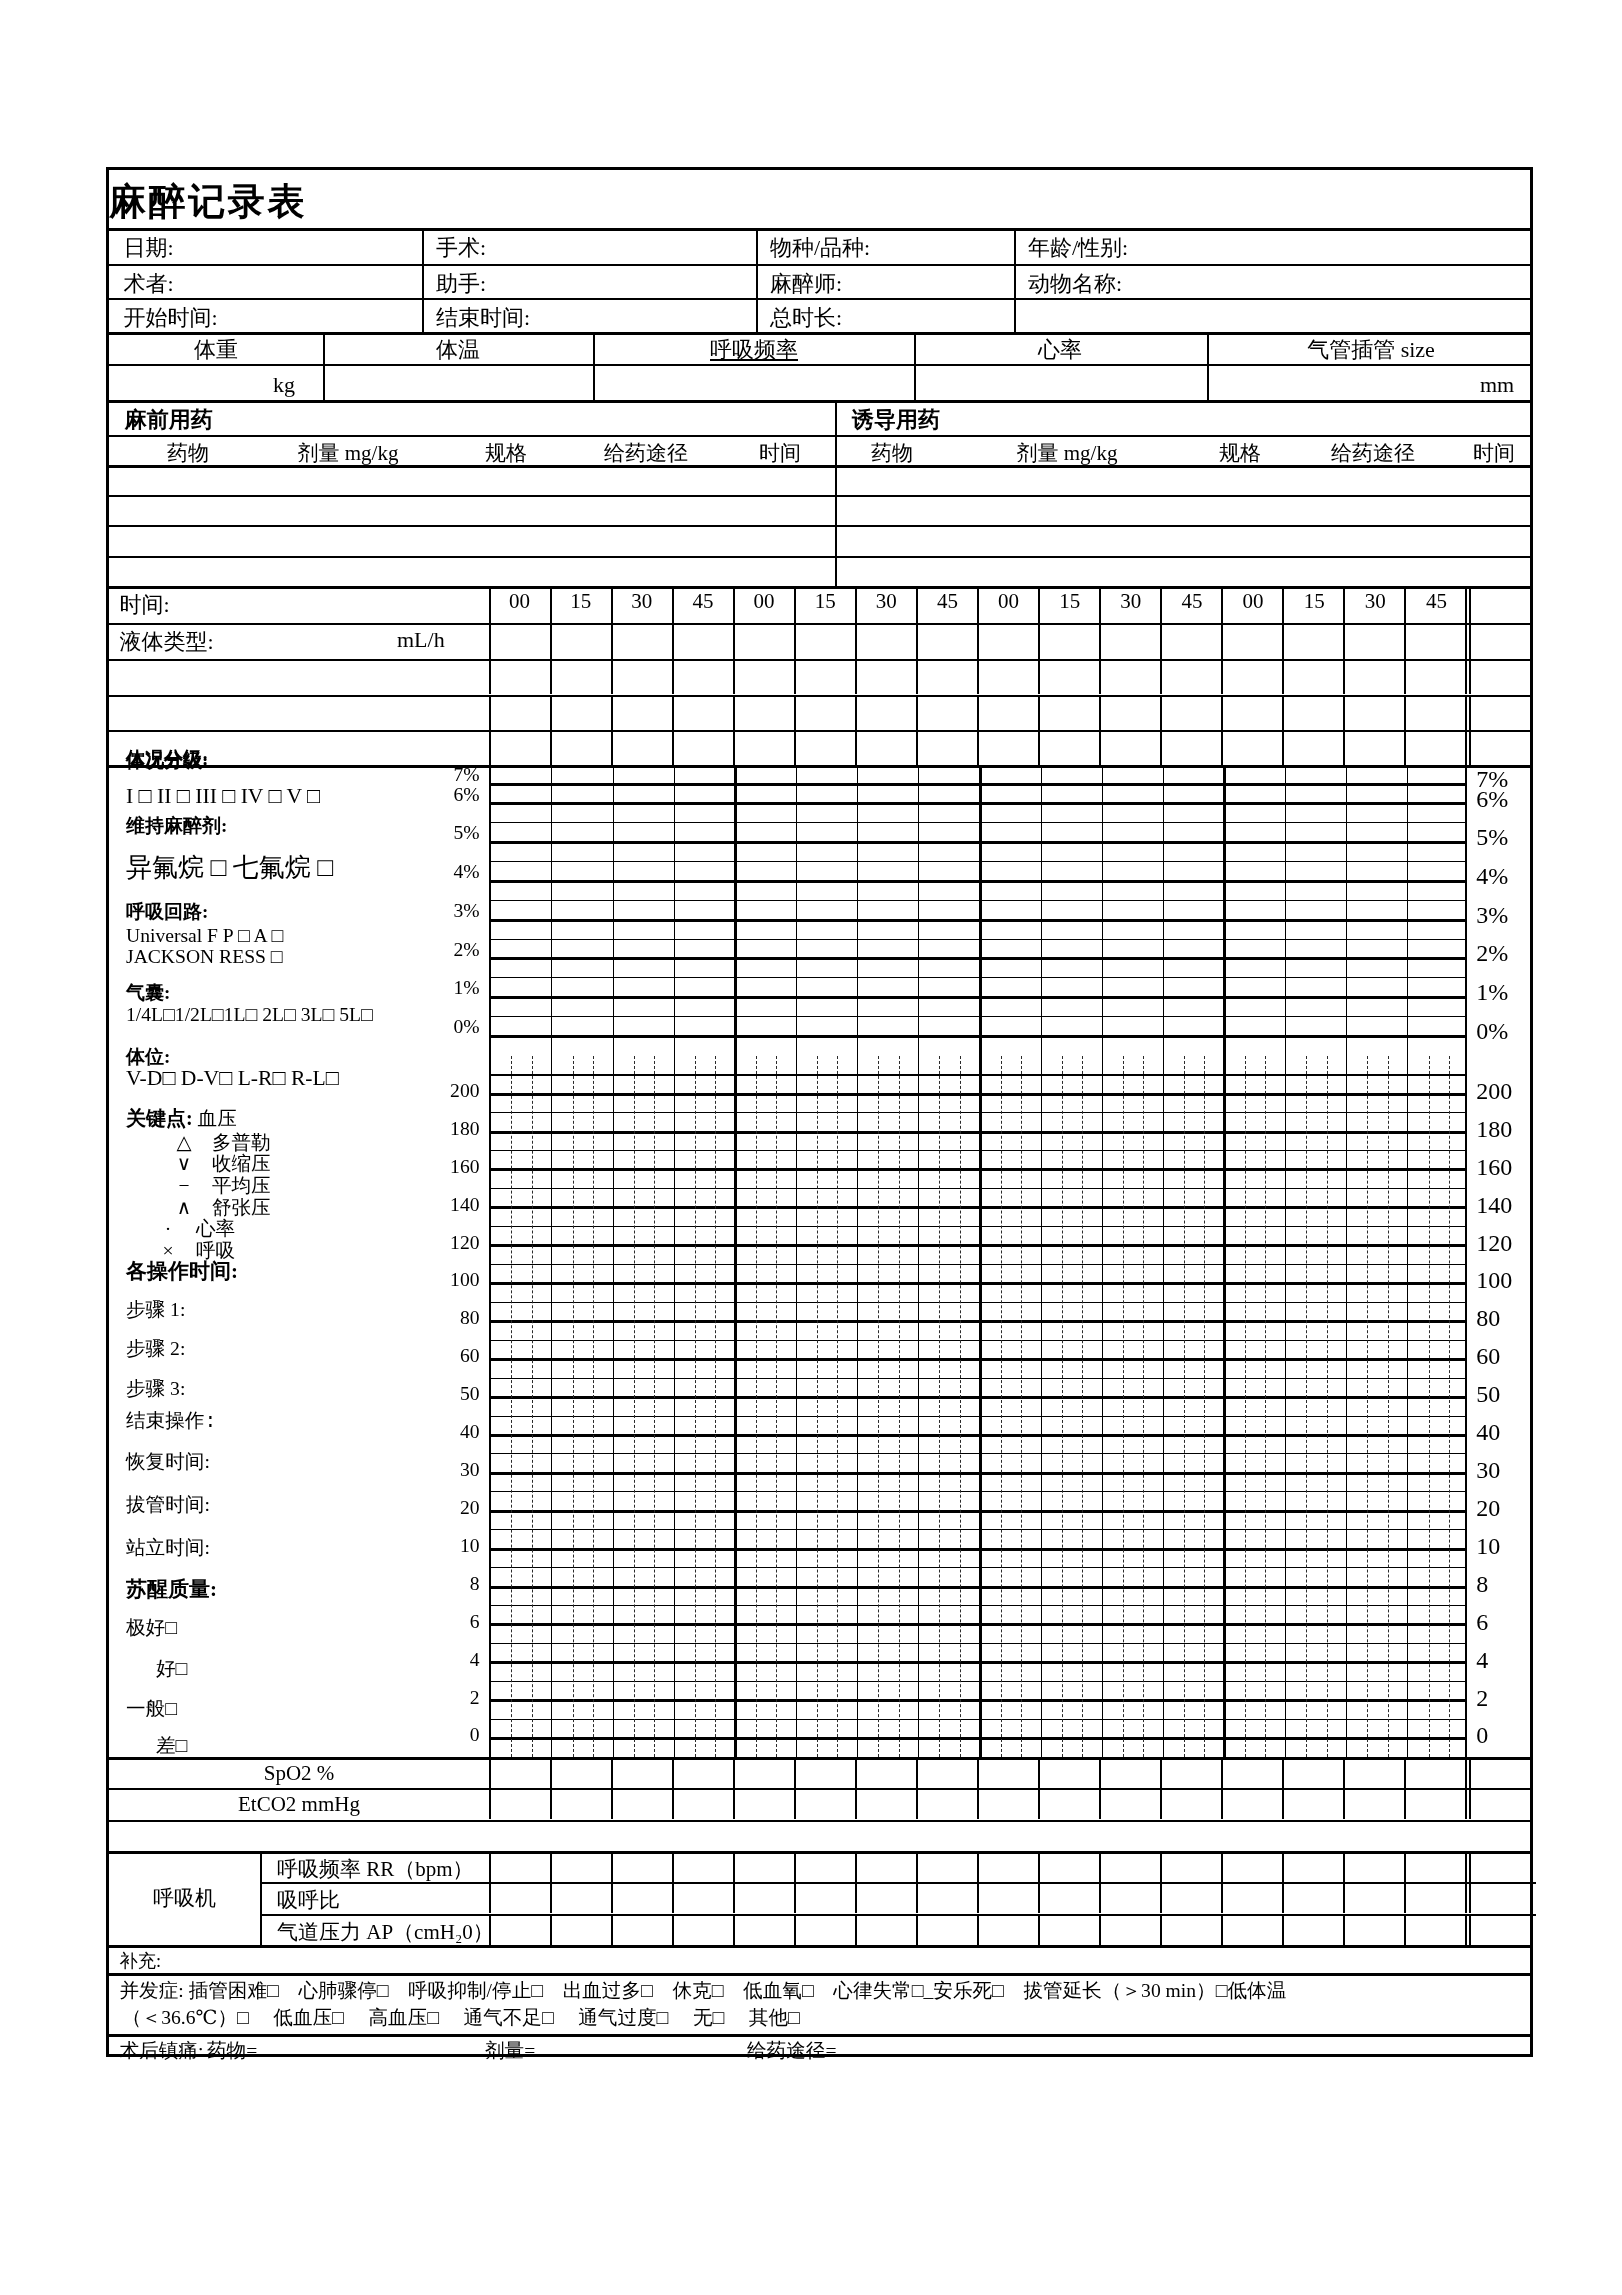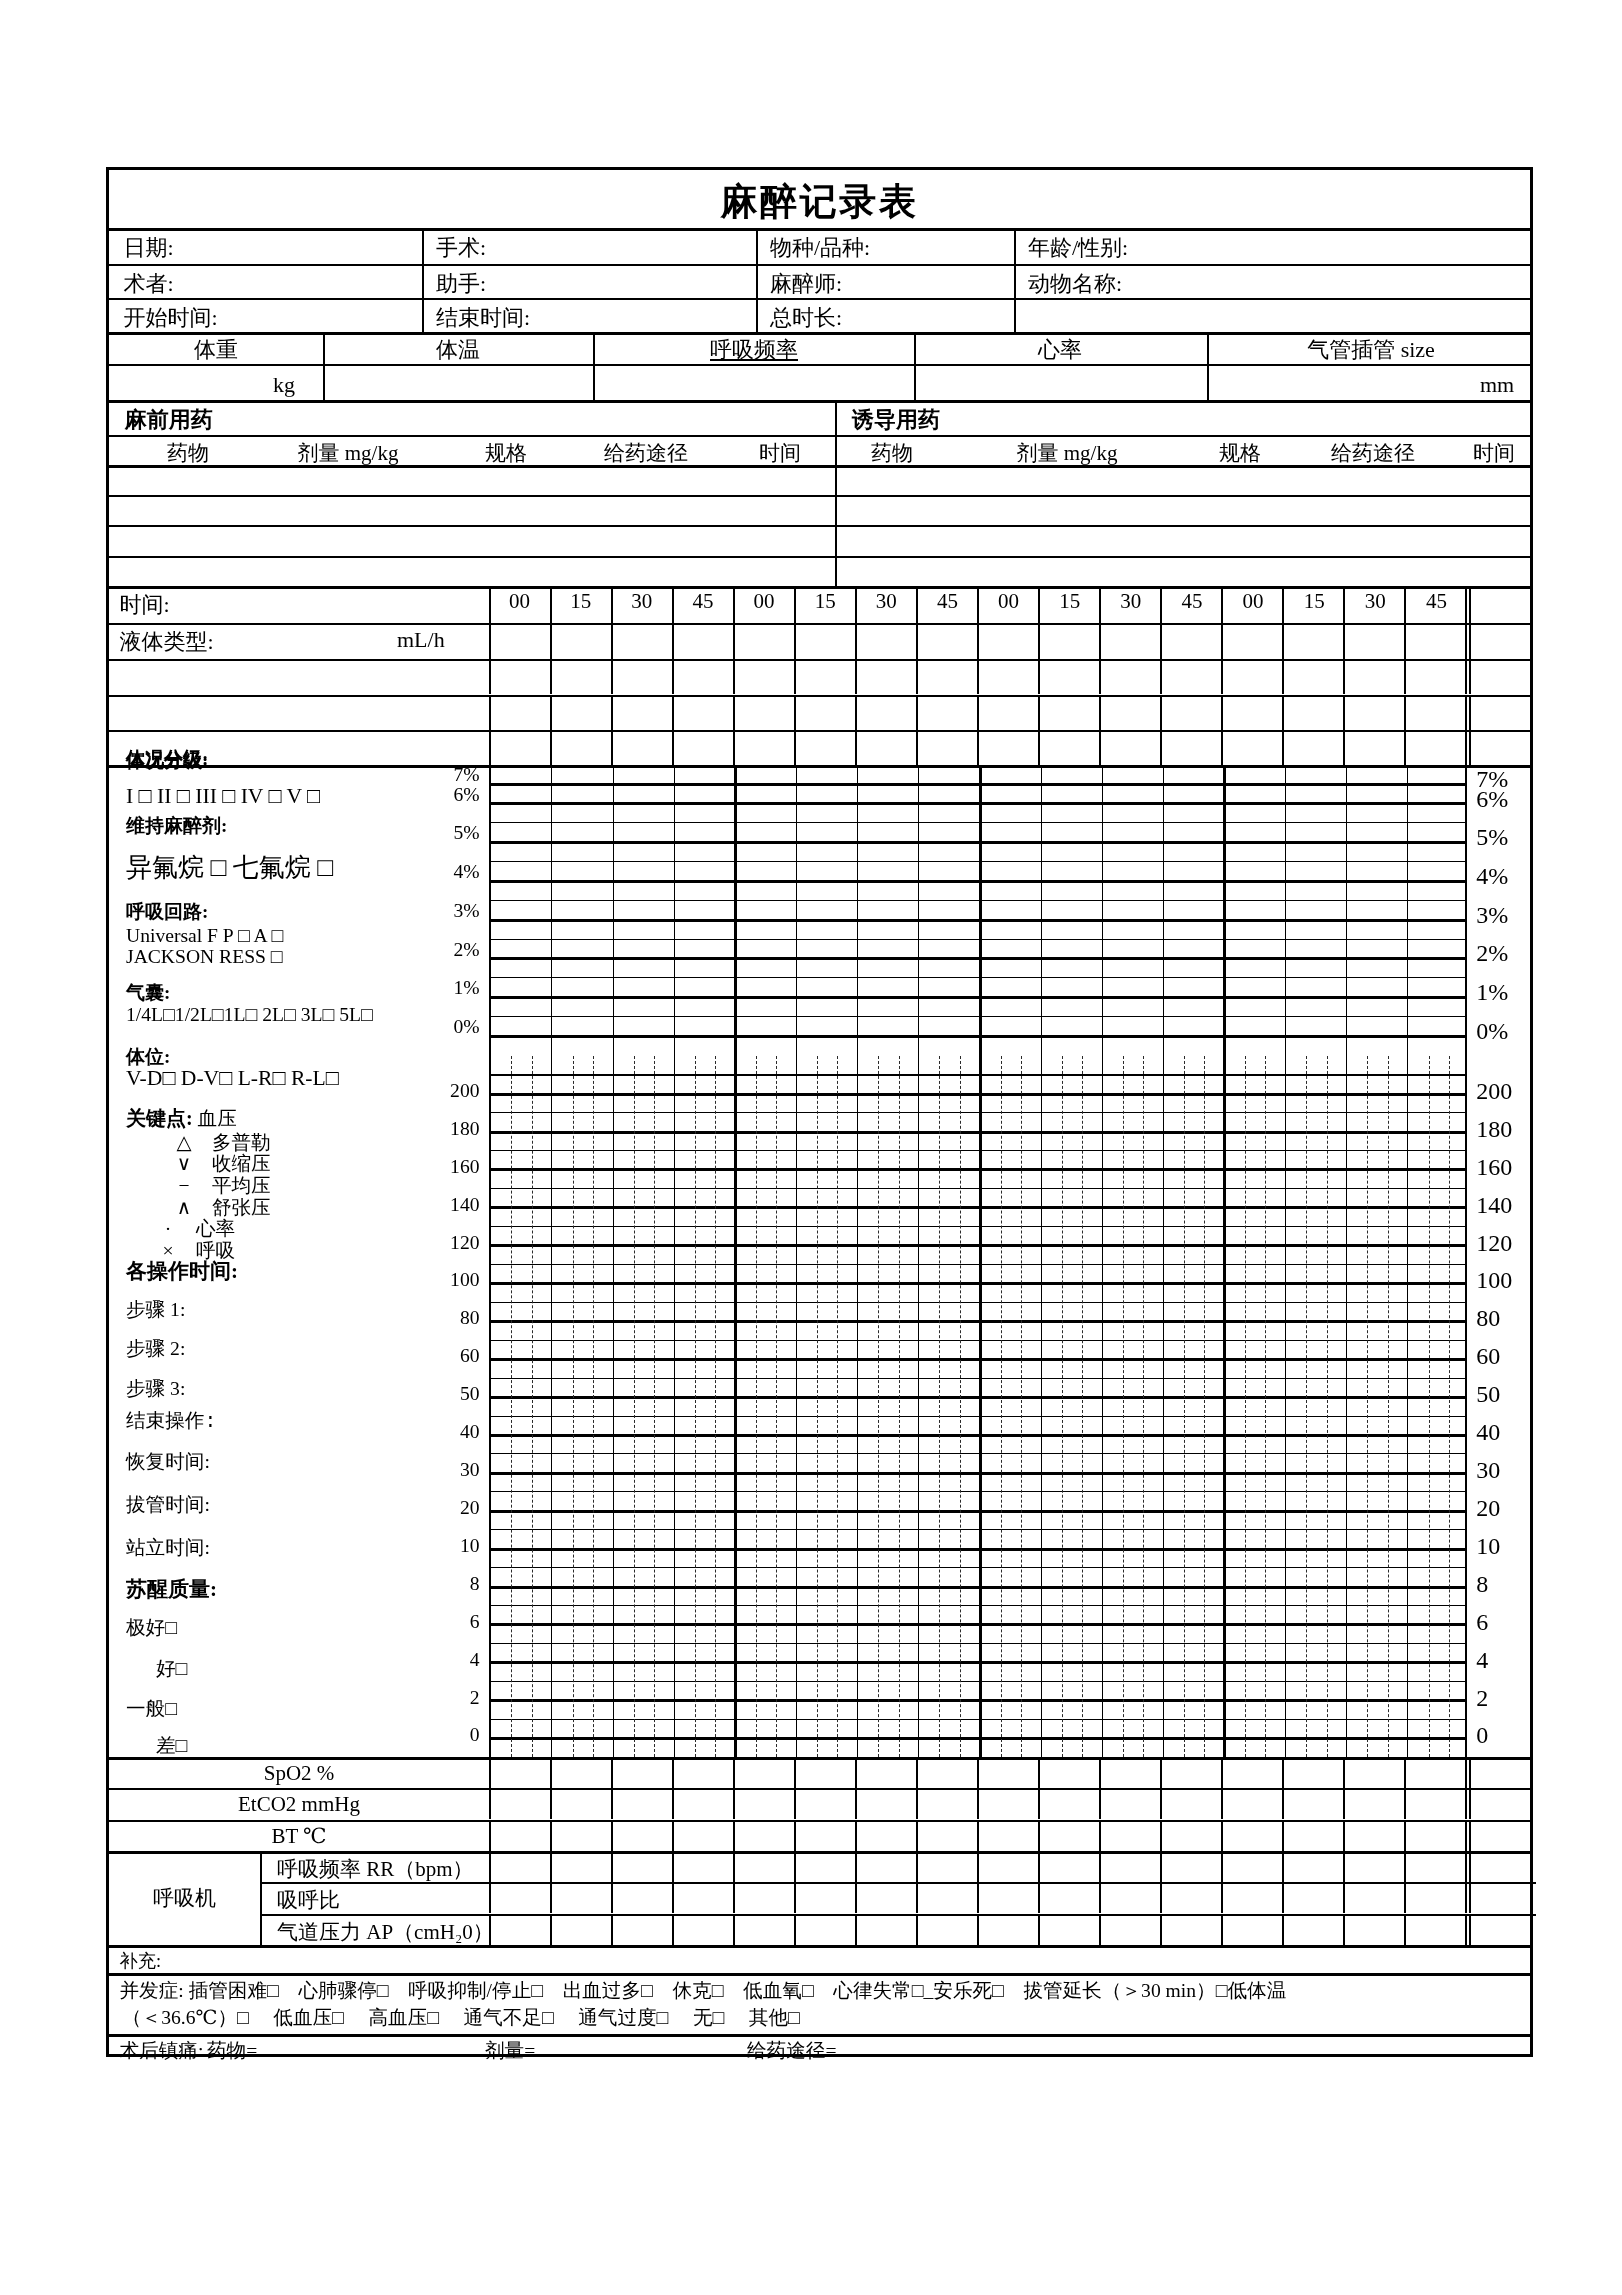--- a/index.html
+++ b/index.html
@@ -6,21 +6,21 @@
   body{width:1623px;height:2295px;position:relative;
        font-family:"Liberation Serif","DejaVu Serif","DejaVu Sans",serif;color:#000;}
   #form{position:absolute;left:106px;top:167px;width:1427px;height:1890px;
         border:3.3px solid #000;box-sizing:border-box;}
   .abs{position:absolute;}
   .hline{position:absolute;left:0;width:100%;background:#000;}
   .vline{position:absolute;background:#000;}
   .row{position:absolute;left:0;width:100%;}
   .cell-label{position:absolute;font-size:22px;}
   .ctr{text-align:center;transform:translateX(-50%);white-space:nowrap;}
-  .title{position:absolute;top:6.5px;left:0;width:100%;text-align:center;
+  .title{position:absolute;top:6.5px;left:0;width:100%;text-align:left;
          font-size:37px;font-weight:bold;letter-spacing:2.6px;}
   .infolabel{white-space:nowrap;}
   .medtitle{font-size:22px;font-weight:bold;white-space:nowrap;}
   .medcol{position:absolute;font-size:21px;transform:translateX(-50%);white-space:nowrap;top:3.9px;}
   .gridrow-label{position:absolute;left:10.5px;top:3.9px;font-size:21px;white-space:nowrap;}
   .cells{position:absolute;left:380px;top:0;width:1047px;height:100%;
          background-repeat:no-repeat;}
   .tflex{position:absolute;left:380px;top:0;width:978px;height:100%;display:flex;}
   .tcell{flex:1 1 0;text-align:center;font-size:21px;padding-top:3.3px;}
   
@@ -375,24 +375,20 @@
     </div>
 
   <div class="row" style="top:1587px;height:31px;">
     <div class="mlabel">SpO2 %</div>
   <div class="cells" style="background: repeating-linear-gradient(90deg, rgb(0, 0, 0) 0px, rgb(0, 0, 0) 1.6px, transparent 1.6px, transparent 61px) 0% 0% / 980px 100%;"></div>
     </div>
   <div class="row" style="top:1618px;height:31px;">
     <div class="mlabel">EtCO2 mmHg</div>
   <div class="cells" style="background: repeating-linear-gradient(90deg, rgb(0, 0, 0) 0px, rgb(0, 0, 0) 1.6px, transparent 1.6px, transparent 61px) 0% 0% / 980px 100%;"></div>
     </div>
-  <div class="row" style="top:1650px;height:31px;">
-    <div class="mlabel">BT ℃</div>
-  <div class="cells" style="background: repeating-linear-gradient(90deg, rgb(0, 0, 0) 0px, rgb(0, 0, 0) 1.6px, transparent 1.6px, transparent 61px) 0% 0% / 980px 100%;"></div>
-    </div>
   <div class="row" style="top:1681px;height:31px;">
     <div class="vlabel">呼吸频率 RR（bpm）</div>
   <div class="cells" style="background: repeating-linear-gradient(90deg, rgb(0, 0, 0) 0px, rgb(0, 0, 0) 1.6px, transparent 1.6px, transparent 61px) 0% 0% / 980px 100%;"></div>
     </div>
   <div class="row" style="top:1712px;height:31px;">
     <div class="vlabel">吸呼比</div>
   <div class="cells" style="background: repeating-linear-gradient(90deg, rgb(0, 0, 0) 0px, rgb(0, 0, 0) 1.6px, transparent 1.6px, transparent 61px) 0% 0% / 980px 100%;"></div>
     </div>
   <div class="row" style="top:1744px;height:31px;">
     <div class="vlabel">气道压力 AP（cmH₂0）</div>

